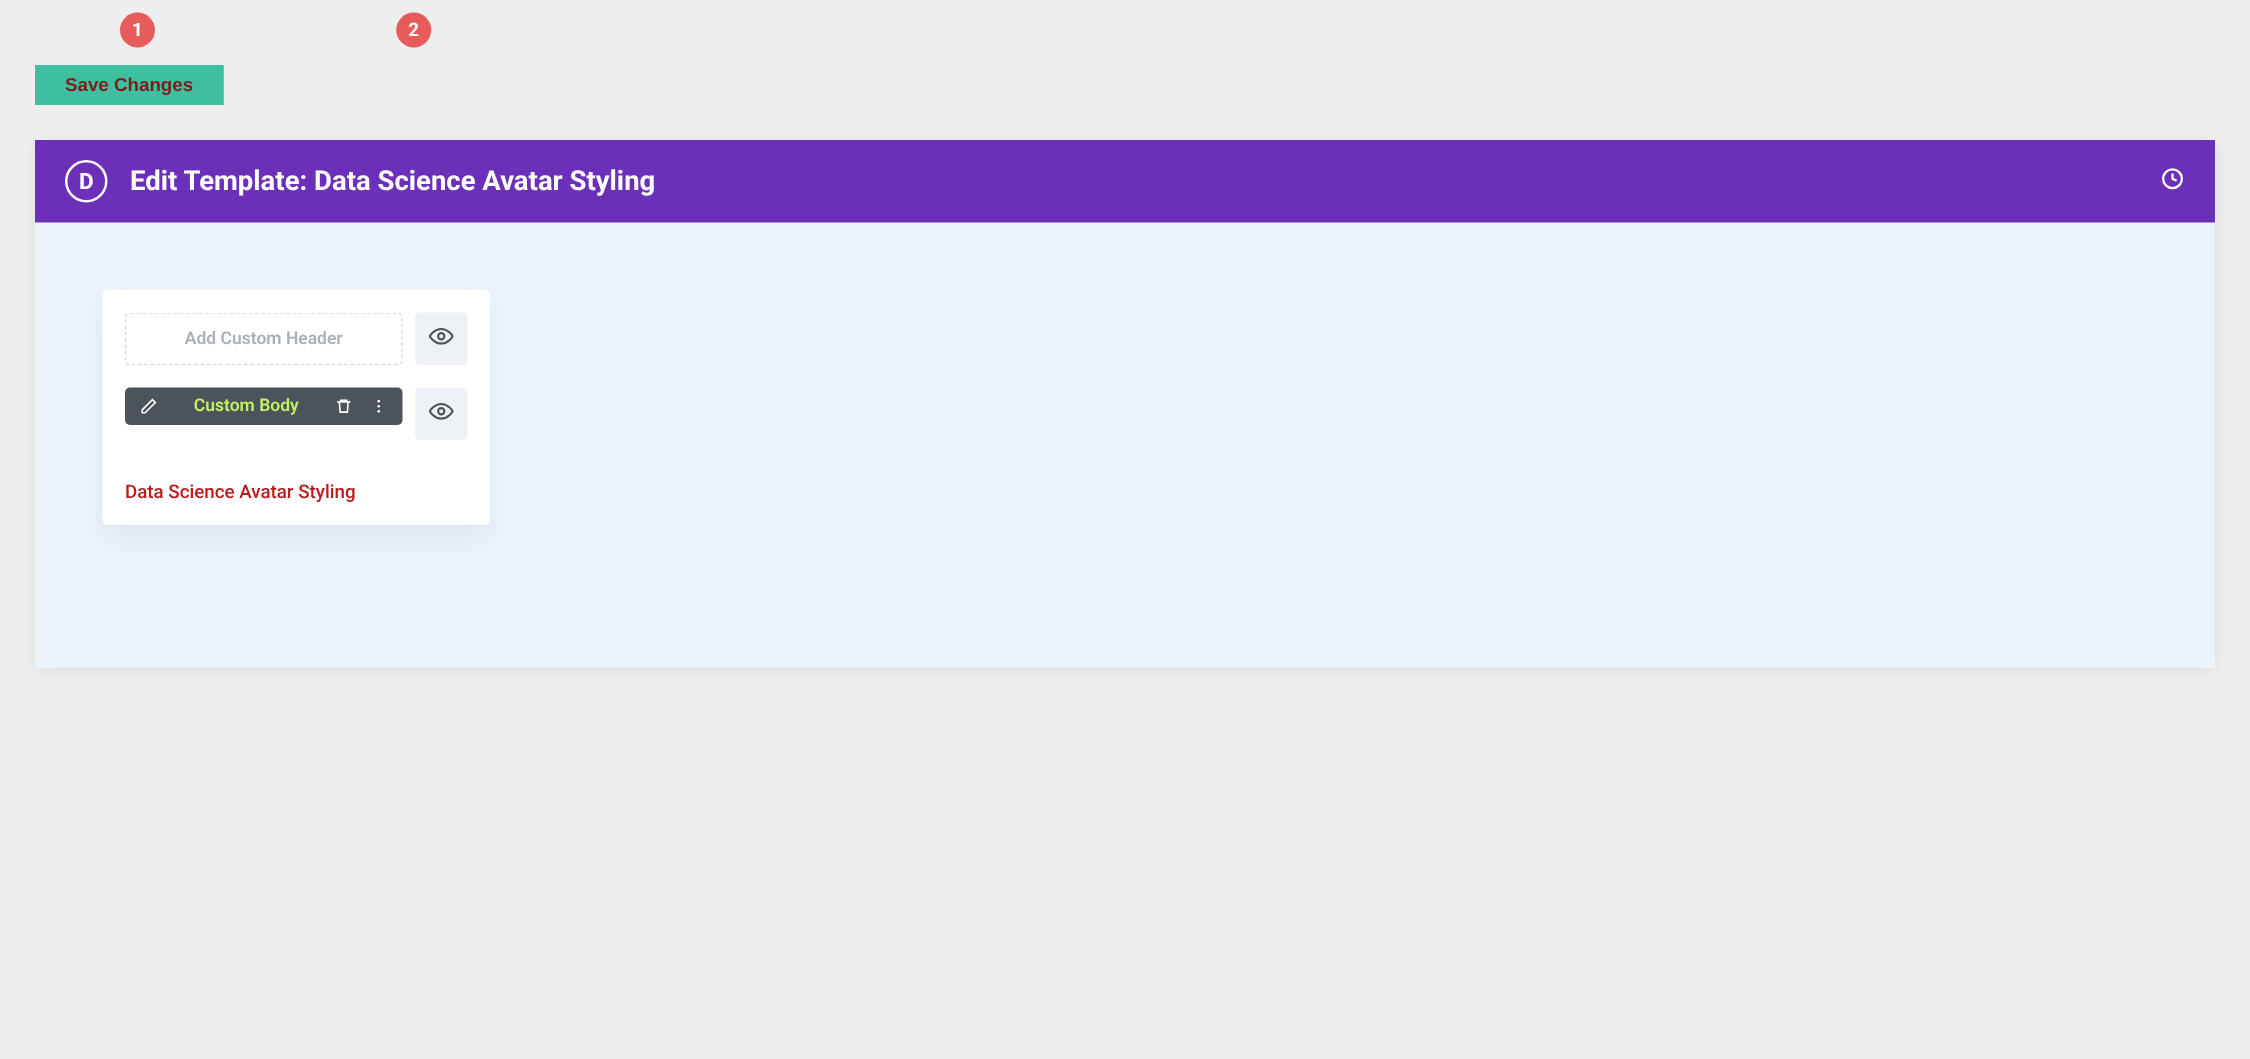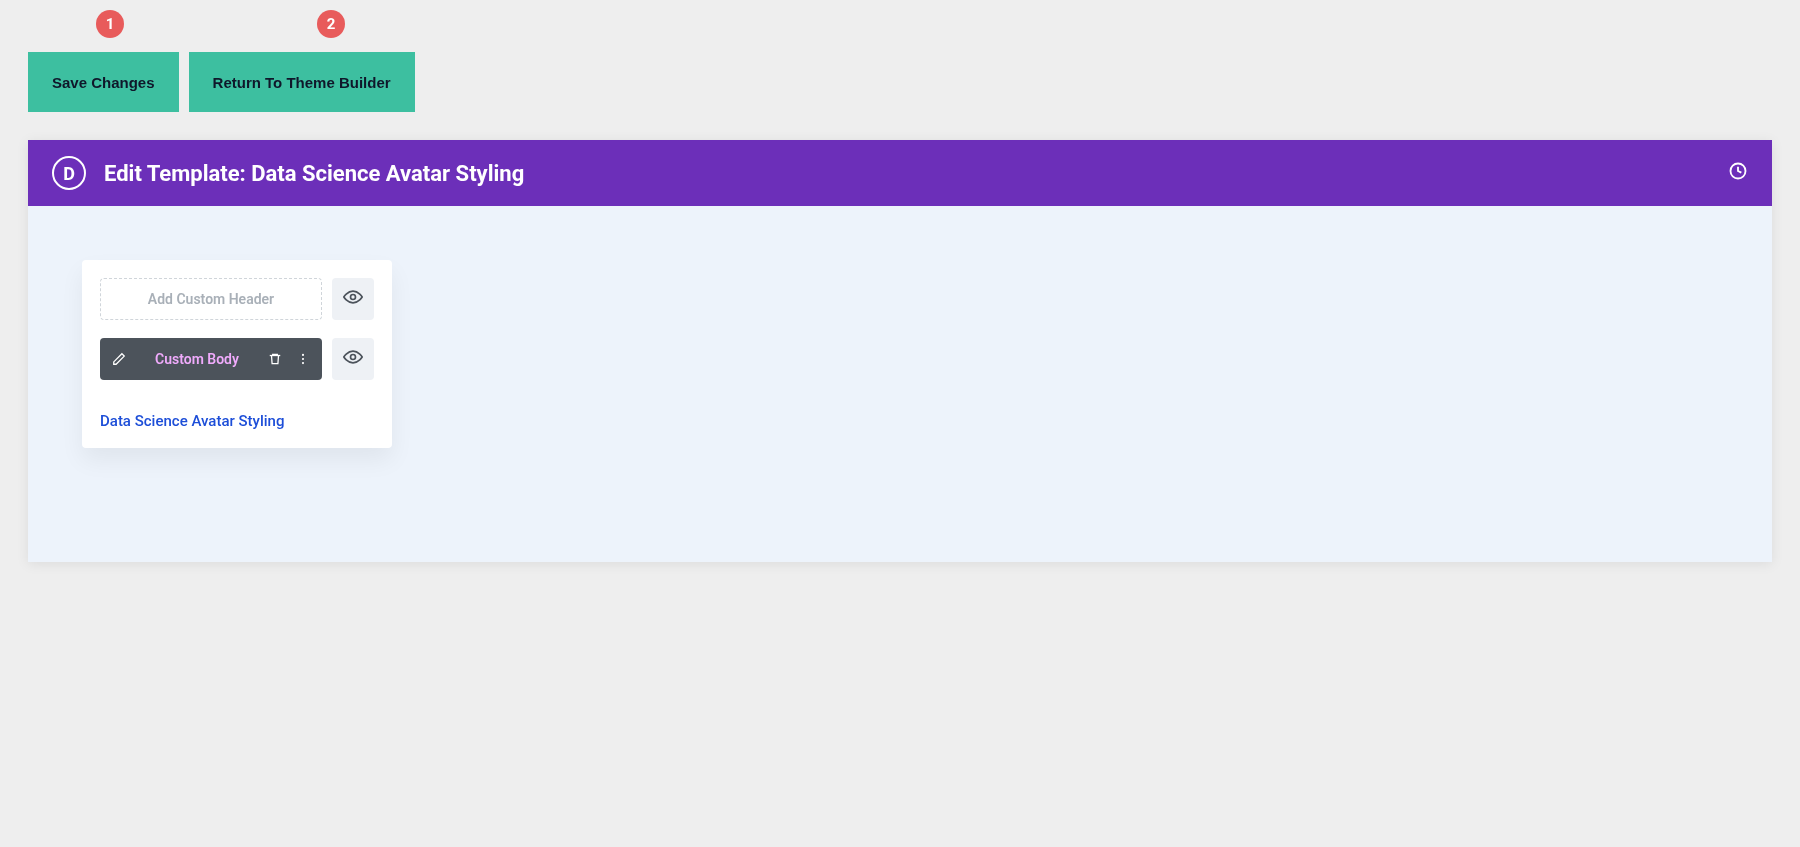--- a/index.html
+++ b/index.html
@@ -11,24 +11,24 @@
     overflow: hidden;
   }
   .top-buttons {
     display: flex;
     gap: 10px;
     padding: 52px 0 0 28px;
     position: relative;
   }
   .btn-teal {
     background: #3dbfa0;
-    color: #0f172a;
+    color: #7f1d1d;
     border: none;
     padding: 0 24px;
-    height: 60px;
+    height: 32px;
     font-size: 15px;
     font-weight: 600;
     cursor: pointer;
   }
   .annotation-badge {
     width: 28px;
     height: 28px;
     border-radius: 50%;
     background: #e85b5b;
     color: #fff;
@@ -111,27 +111,27 @@
     display: flex;
     align-items: center;
     justify-content: center;
     font-size: 14px;
     font-weight: 600;
     color: #a9b0b8;
     cursor: pointer;
   }
   .slot-dark {
     flex: 1;
-    height: 42px;
+    height: 30px;
     background: #4c535b;
     border-radius: 4px;
     display: flex;
     align-items: center;
     padding: 0 12px;
-    color: #f0abfc;
+    color: #bef264;
     gap: 14px;
   }
   .slot-dark-label {
     flex: 1;
     text-align: center;
     font-size: 14px;
     font-weight: 600;
   }
   .eye-btn {
     width: 42px;
@@ -145,32 +145,31 @@
   }
   .slot-icon {
     display: flex;
     align-items: center;
     justify-content: center;
     cursor: pointer;
   }
   .card-caption {
     margin-top: 32px;
     font-size: 15px;
-    color: #1d4ed8;
+    color: #b91c1c;
     font-weight: 500;
   }
 </style>
 </head>
 <body>
 
 <div class="top-buttons">
   <div class="annotation-badge badge-1">1</div>
   <div class="annotation-badge badge-2">2</div>
   <button class="btn-teal">Save Changes</button>
-  <button class="btn-teal">Return To Theme Builder</button>
 </div>
 
 <div class="panel">
   <div class="panel-header">
     <div class="panel-header-icon">D</div>
     <div class="panel-header-title">Edit Template: Data Science Avatar Styling</div>
     <div class="panel-header-right">
       <span>
         <svg width="20" height="20" viewBox="0 0 24 24" fill="none" stroke="#ffffff" stroke-width="2.2">
           <circle cx="12" cy="12" r="9"></circle>

